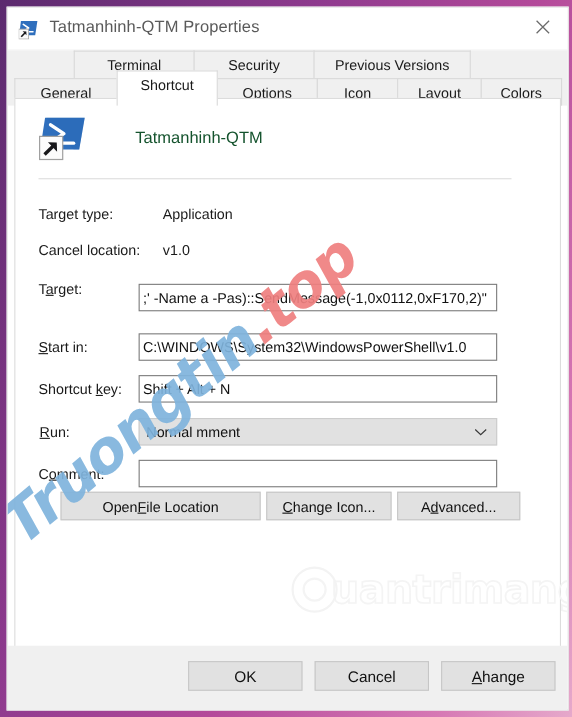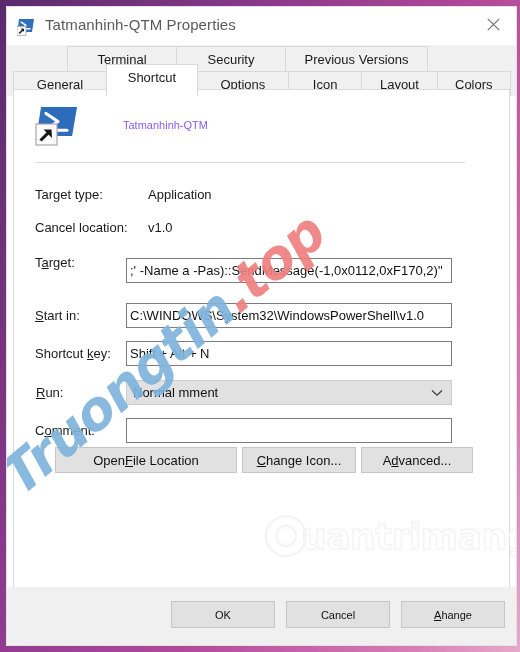--- a/index.html
+++ b/index.html
@@ -138,22 +138,22 @@
   .hdr {
     position: absolute;
     left: 21px;
     top: 12px;
     display: flex;
     align-items: center;
   }
   .app-icon { width: 46px; height: 46px; position: relative; }
   .app-name {
     margin-left: 42px;
-    font-size: 11px;
-    color: #8b5cf6;
+    font-size: 15px;
+    color: #14532d;
     white-space: nowrap;
   }
   .hdr-rule {
     position: absolute;
     left: 21px;
     top: 72px;
     width: 430px;
     height: 1px;
     background: #dddddd;
   }
@@ -252,21 +252,21 @@
     top: 14px;
     display: flex;
     gap: 11px;
   }
   .cbtn {
     width: 104px;
     height: 27px;
     background: #e1e1e1;
     border: 1px solid #c6c6c6;
     font-family: "Liberation Sans", sans-serif;
-    font-size: 11px;
+    font-size: 14px;
     color: #111;
     display: flex;
     align-items: center;
     justify-content: center;
     box-sizing: border-box;
     cursor: default;
   }
 
   u { text-decoration: underline; }
 

